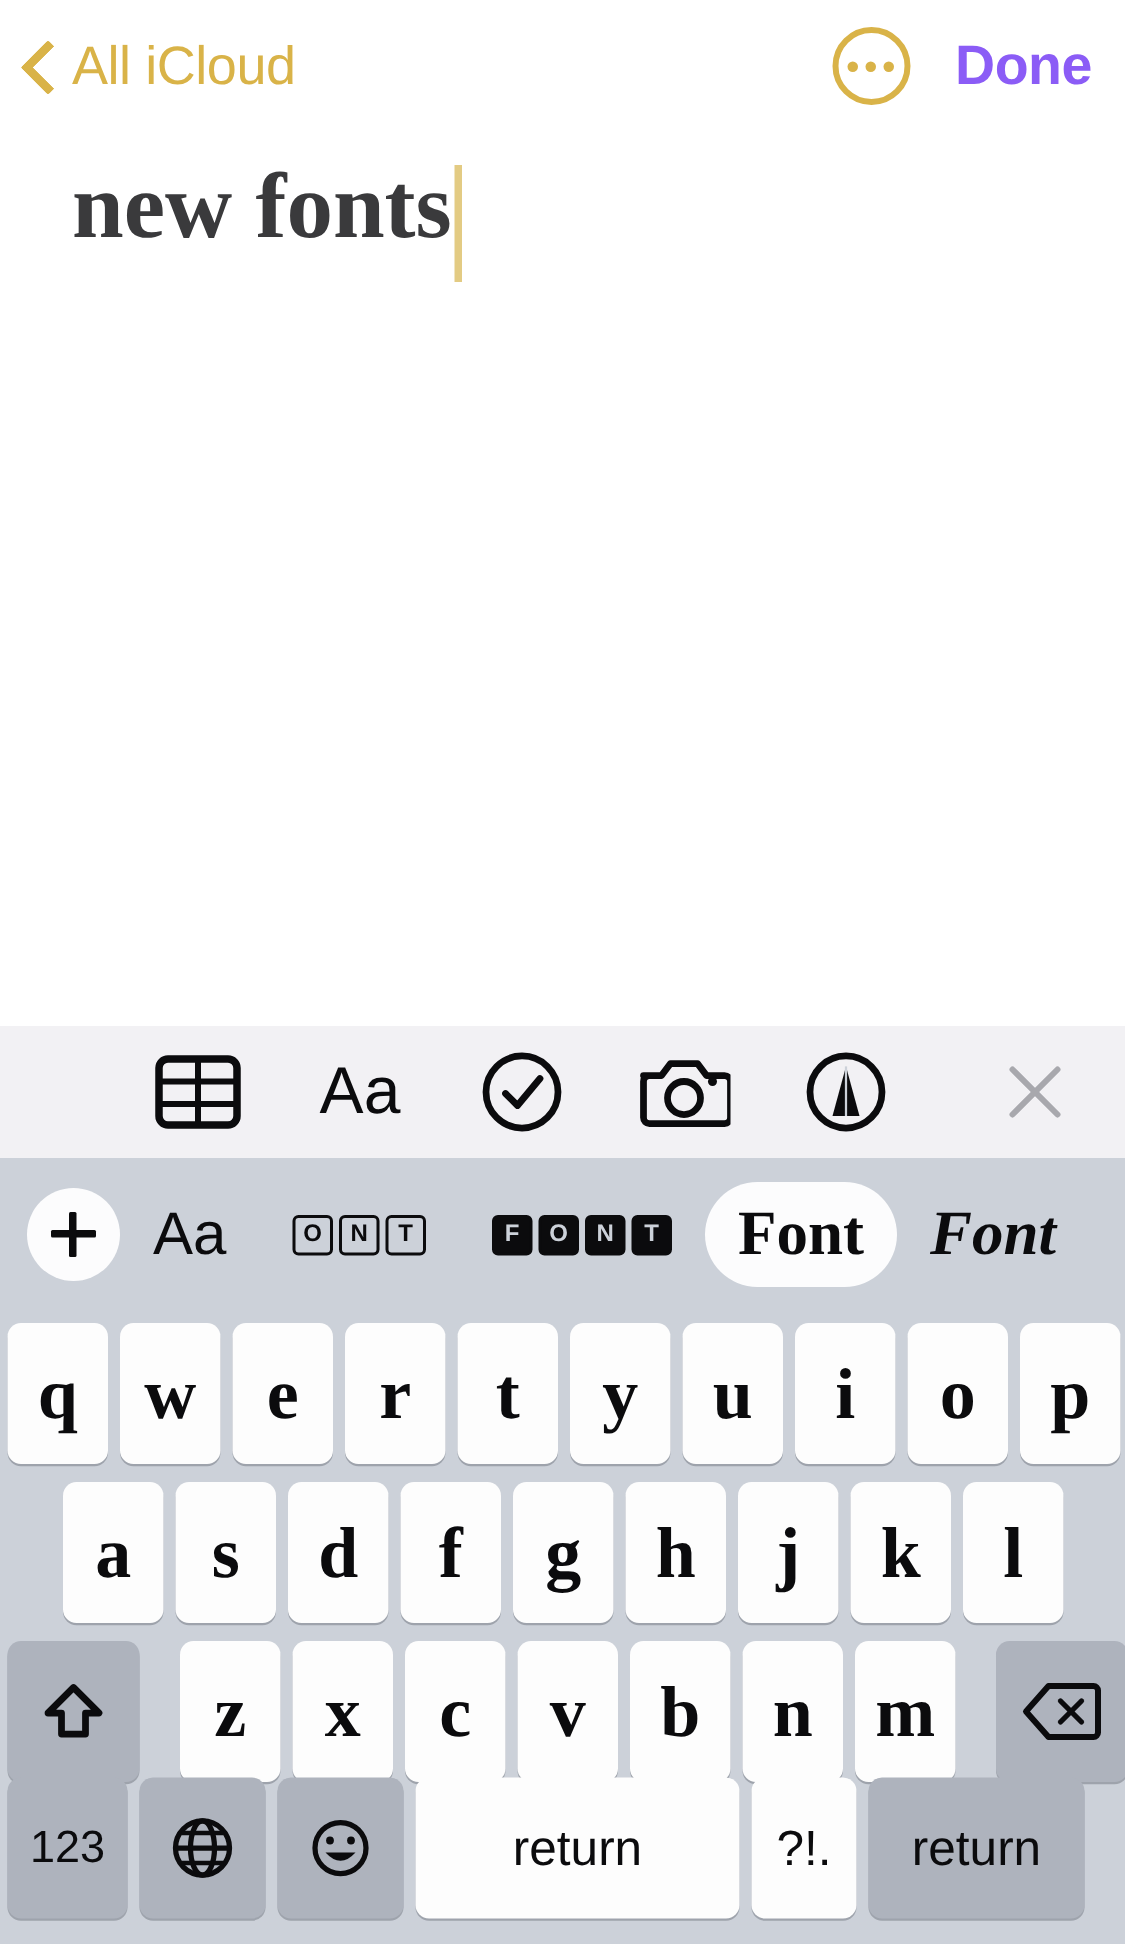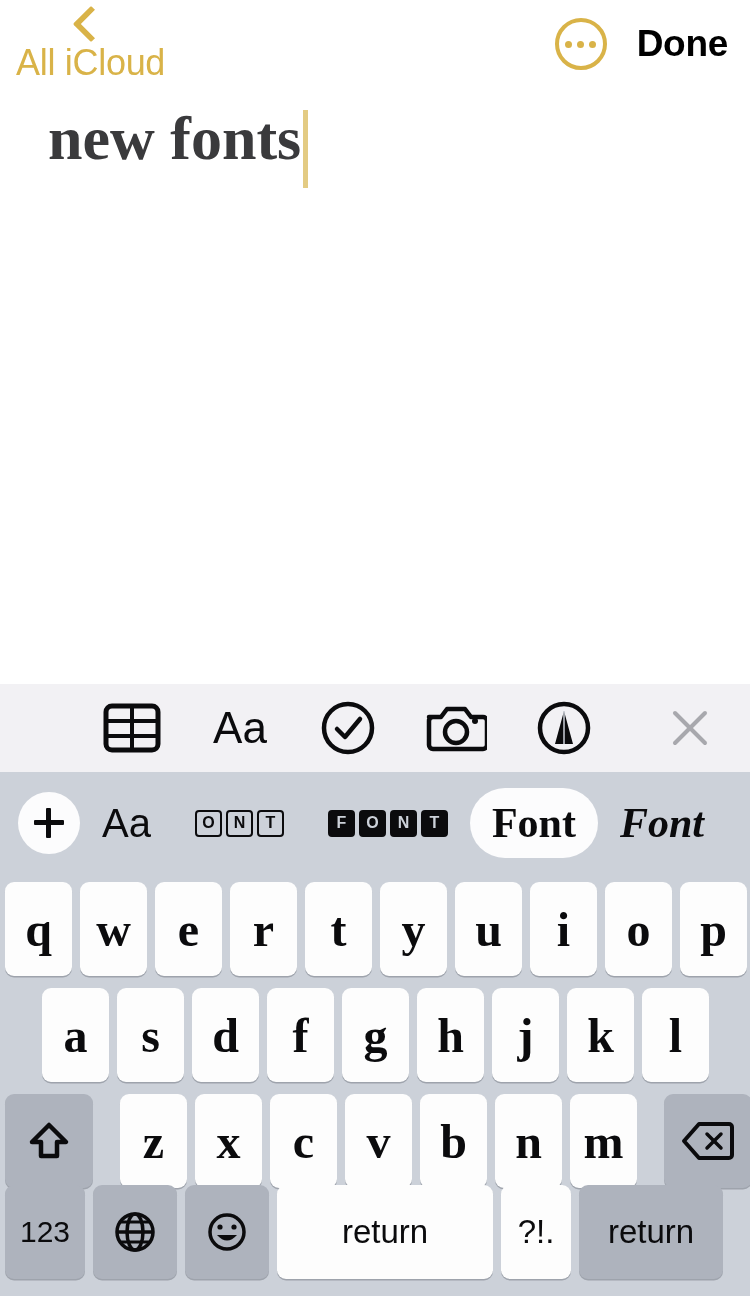--- a/index.html
+++ b/index.html
@@ -19,21 +19,20 @@
   .navbar {
     position: absolute; top: 0; left: 0;
     width: 750px; height: 88px;
     background: #ffffff;
     display: flex; align-items: center;
   }
   .nav-back {
     display: flex; align-items: center;
     margin-left: 16px;
     cursor: pointer;
-    flex-direction: column;
   }
   .chevron-left {
     width: 22px; height: 38px;
     position: relative;
     margin-right: 10px;
   }
   .chevron-left::before {
     content: "";
     position: absolute;
     left: 3px; top: 7px;
@@ -63,21 +62,21 @@
     cursor: pointer;
   }
   .ellipsis-btn i {
     width: 7px; height: 7px;
     border-radius: 50%;
     background: #d9b348;
     display: block;
   }
   .nav-done {
     font-size: 37px;
-    color: #000000;
+    color: #8b5cf6;
     font-weight: 600;
     letter-spacing: -0.3px;
     cursor: pointer;
   }
 
   
   .note-area {
     position: absolute;
     top: 88px; left: 0;
     width: 750px; height: 596px;

